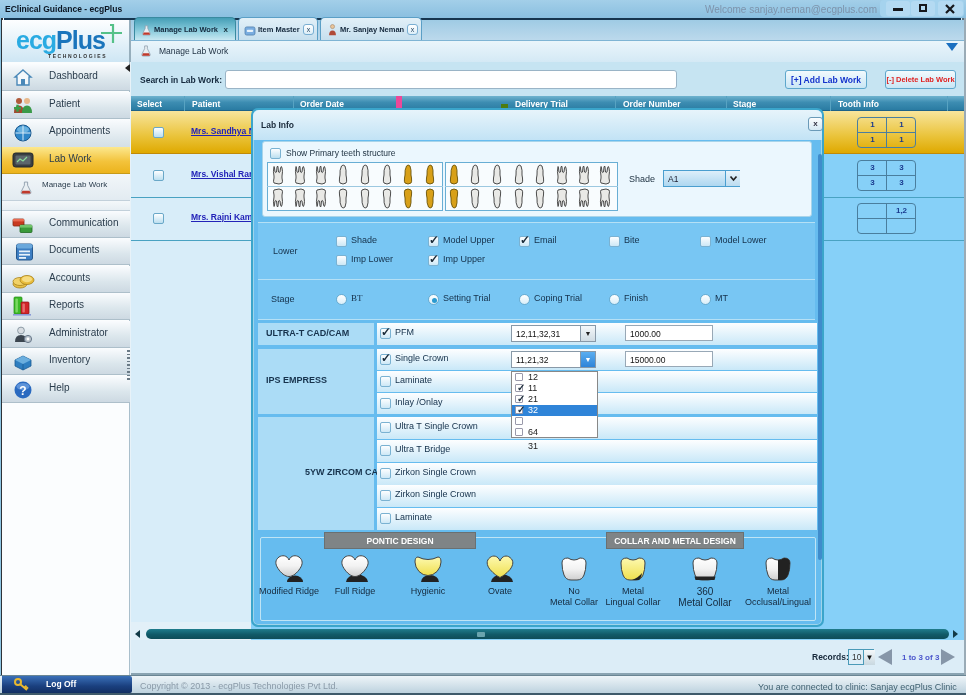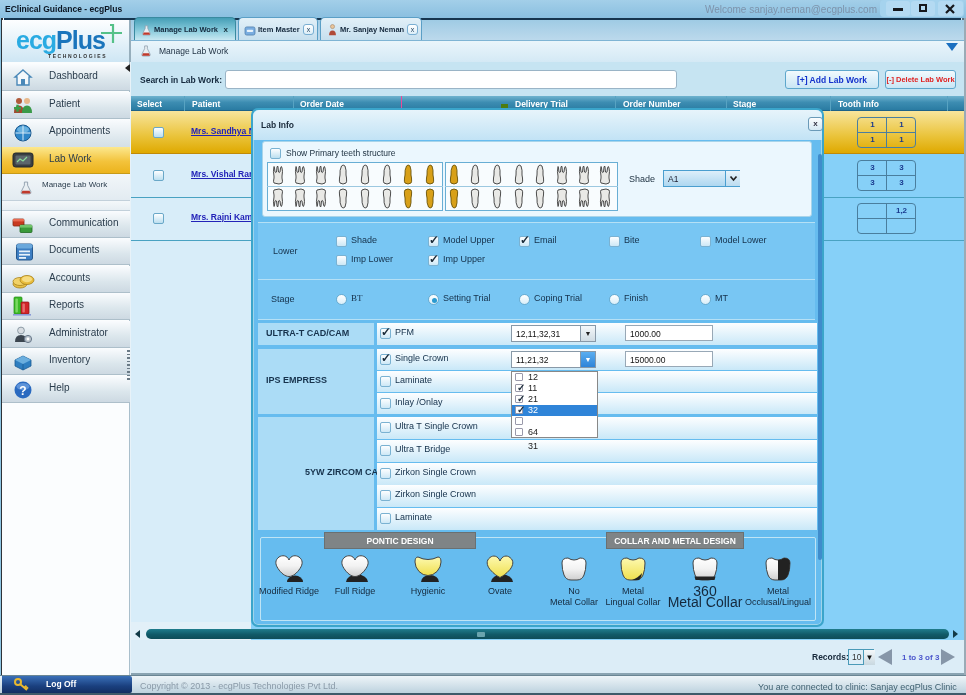--- a/index.html
+++ b/index.html
@@ -195,30 +195,30 @@
 <div class="abs" style="left:125px;top:64px;width:0;height:0;border-top:4px solid transparent;border-bottom:4px solid transparent;border-right:5px solid #222;"></div>
 <div class="abs" style="left:131px;top:62px;width:833px;height:34px;background:#c6e4f2;"></div>
 <div class="abs" style="left:251px;top:111px;width:713px;height:529px;background:#86d0f8;"></div>
 <div class="abs" style="left:131px;top:111px;width:120px;height:511px;background:#d8edf9;"></div>
 <div class="abs" style="left:131px;top:622px;width:120px;height:18px;background:#e2f0f8;"></div>
 <div class="abs" style="left:131px;top:640px;width:833px;height:33px;background:#dcedf7;"></div>
 <div class="abs" style="left:131px;top:673px;width:833px;height:2px;background:#8aa4b2;"></div>
 
 <div class="abs" style="left:140px;top:75px;font-size:8.5px;font-weight:bold;color:#152a3e;">Search in Lab Work:</div>
 <div class="abs" style="left:225px;top:70px;width:452px;height:19px;background:#fff;border:1px solid #9ab4c6;border-radius:3px;"></div>
-<div class="abs" style="left:785px;top:70px;width:94px;height:19px;background:linear-gradient(#f2fafd,#c9e6f5);border:1px solid #5ea7cc;border-radius:3px;text-align:center;font-size:8.5px;font-weight:bold;color:#1433cc;line-height:18px;white-space:nowrap;">[+] Add Lab Work</div>
+<div class="abs" style="left:785px;top:70px;width:82px;height:19px;background:linear-gradient(#f2fafd,#c9e6f5);border:1px solid #5ea7cc;border-radius:3px;text-align:center;font-size:8.5px;font-weight:bold;color:#1433cc;line-height:18px;white-space:nowrap;">[+] Add Lab Work</div>
 <div class="abs" style="left:885px;top:70px;width:71px;height:19px;background:linear-gradient(#f2fafd,#c9e6f5);border:1px solid #5ea7cc;border-radius:3px;text-align:center;font-size:7.5px;font-weight:bold;color:#e02222;line-height:18px;white-space:nowrap;">[-] Delete Lab Work</div>
 <div class="abs" style="left:131px;top:96px;width:833px;height:15px;background:linear-gradient(#6fb3cf,#3d8db2 45%,#2a7ba2);border-bottom:1px solid #1d6288;"></div>
 <div class="abs" style="left:131px;top:96px;width:54px;height:15px;border-right:1px solid #58a3c2;">
     <span class="abs" style="left:6px;top:3px;font-size:8.5px;font-weight:bold;color:#fff;white-space:nowrap;">Select</span>
   </div>
 <div class="abs" style="left:185px;top:96px;width:109px;height:15px;border-right:1px solid #58a3c2;">
     <span class="abs" style="left:7px;top:3px;font-size:8.5px;font-weight:bold;color:#fff;white-space:nowrap;">Patient</span>
   </div>
-<div class="abs" style="left:294px;top:96px;width:108px;height:15px;border-right:1px solid #ec4899;">
+<div class="abs" style="left:294px;top:96px;width:108px;height:15px;border-right:6px solid #ec4899;">
     <span class="abs" style="left:6px;top:3px;font-size:8.5px;font-weight:bold;color:#fff;white-space:nowrap;">Order Date</span>
   </div>
 <div class="abs" style="left:402px;top:104px;width:106px;height:15px;border-right:7px solid #4d7c0f;">
     <span class="abs" style="left:6px;top:3px;font-size:8.5px;font-weight:bold;color:#fff;white-space:nowrap;">Dr. Name</span>
   </div>
 <div class="abs" style="left:508px;top:96px;width:108px;height:15px;border-right:1px solid #58a3c2;">
     <span class="abs" style="left:7px;top:3px;font-size:8.5px;font-weight:bold;color:#fff;white-space:nowrap;">Delivery Trial</span>
   </div>
 <div class="abs" style="left:616px;top:96px;width:111px;height:15px;border-right:1px solid #58a3c2;">
     <span class="abs" style="left:7px;top:3px;font-size:8.5px;font-weight:bold;color:#fff;white-space:nowrap;">Order Number</span>
@@ -552,13 +552,13 @@
 <svg class="abs" style="left:762px;top:556px;z-index:6;" width="32" height="26" viewBox="0 0 32 26">
 <path d="M4 7 Q4 2 10 2 Q13 4 16 4 Q19 4 22 2 Q28 2 28 7 Q28 14 26 19 Q24 24 19 24 L13 24 Q8 24 6 19 Q4 14 4 7 Z" fill="url(#gw)" stroke="#444" stroke-width="1"></path>
 <path d="M16 4 Q19 4 22 2 Q28 2 28 7 Q28 14 26 19 Q24 24 19 24 L16 24 Z" fill="#222"></path>
 </svg>
 <div class="abs" style="left:239px;top:586px;width:100px;text-align:center;font-size:9px;color:#14283c;z-index:6;line-height:11px;">Modified Ridge</div>
 <div class="abs" style="left:305px;top:586px;width:100px;text-align:center;font-size:9px;color:#14283c;z-index:6;line-height:11px;">Full Ridge</div>
 <div class="abs" style="left:378px;top:586px;width:100px;text-align:center;font-size:9px;color:#14283c;z-index:6;line-height:11px;">Hygienic</div>
 <div class="abs" style="left:450px;top:586px;width:100px;text-align:center;font-size:9px;color:#14283c;z-index:6;line-height:11px;">Ovate</div>
 <div class="abs" style="left:524px;top:586px;width:100px;text-align:center;font-size:9px;color:#14283c;z-index:6;line-height:11px;">No<br>Metal Collar</div>
 <div class="abs" style="left:583px;top:586px;width:100px;text-align:center;font-size:9px;color:#14283c;z-index:6;line-height:11px;">Metal<br>Lingual Collar</div>
-<div class="abs" style="left:655px;top:586px;width:100px;text-align:center;font-size:14px;color:#14283c;z-index:6;line-height:11px;">360<br>Metal Collar</div>
+<div class="abs" style="left:655px;top:586px;width:100px;text-align:center;font-size:10px;color:#14283c;z-index:6;line-height:11px;">360<br>Metal Collar</div>
 <div class="abs" style="left:728px;top:586px;width:100px;text-align:center;font-size:9px;color:#14283c;z-index:6;line-height:11px;">Metal<br>Occlusal/Lingual</div>
 </body></html>

